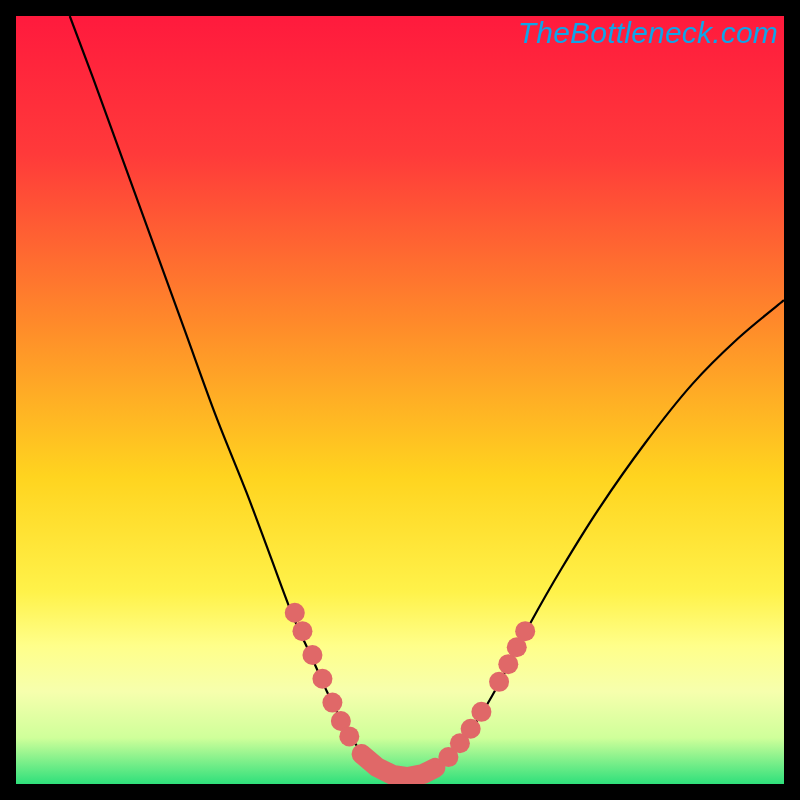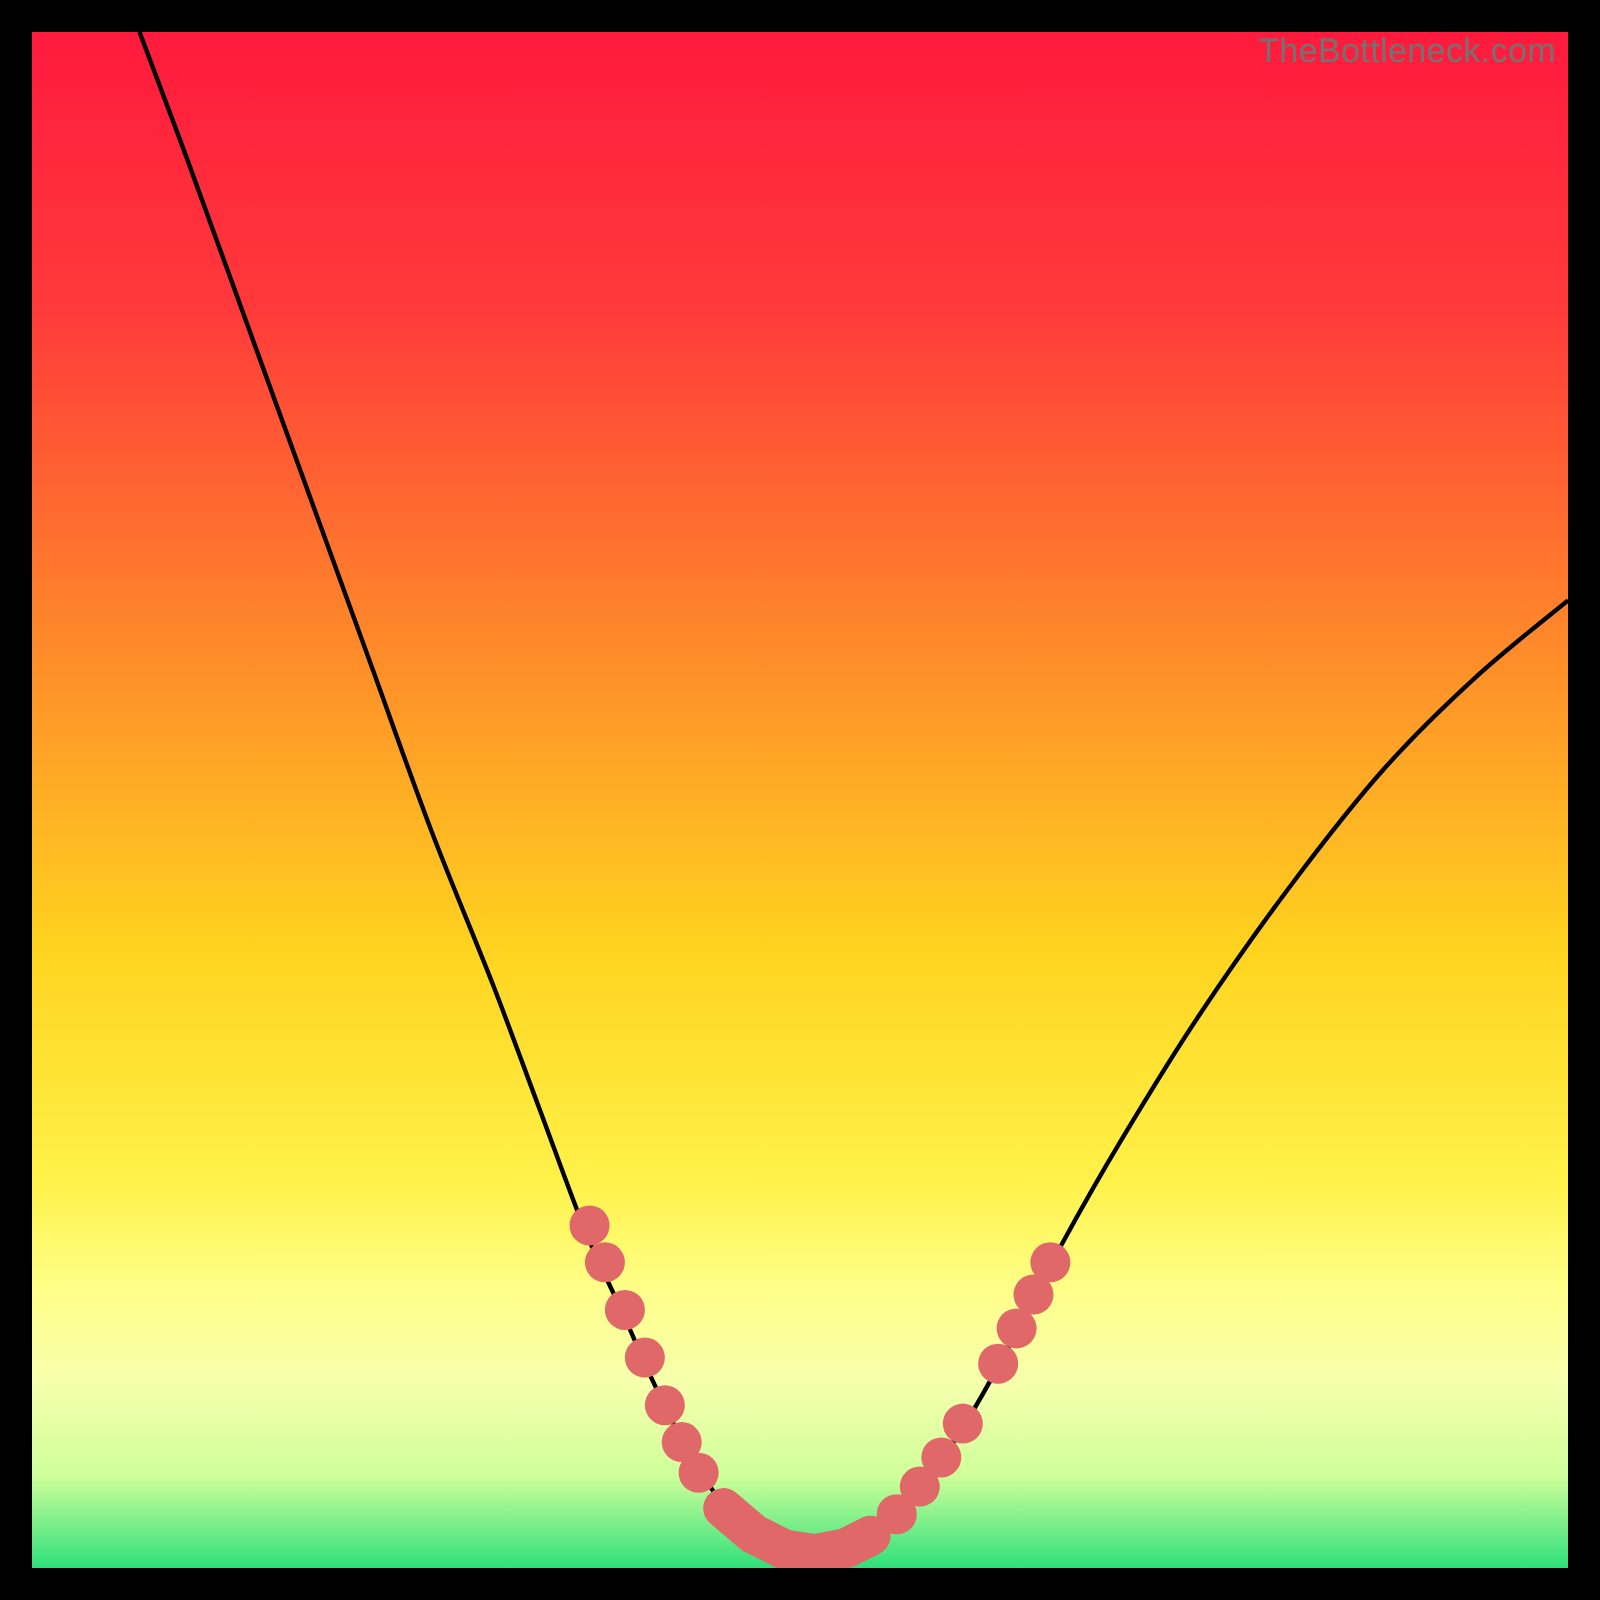--- a/index.html
+++ b/index.html
@@ -24,25 +24,26 @@
     left: 16px;
     top: 16px;
     width: 768px;
     height: 768px;
     overflow: hidden;
   }
   .watermark {
     position: absolute;
     top: 0px;
     right: 6px;
-    color: #737373;
-    font-size: 17px;
+    color: #0ea5e9;
+    font-size: 30px;
     font-weight: 500;
     letter-spacing: 0.2px;
     z-index: 50;
+    font-style: italic;
   }
   svg {
     display: block;
   }
 </style>
 </head>
 <body>
 
 <div class="frame">
   <div class="plot">

